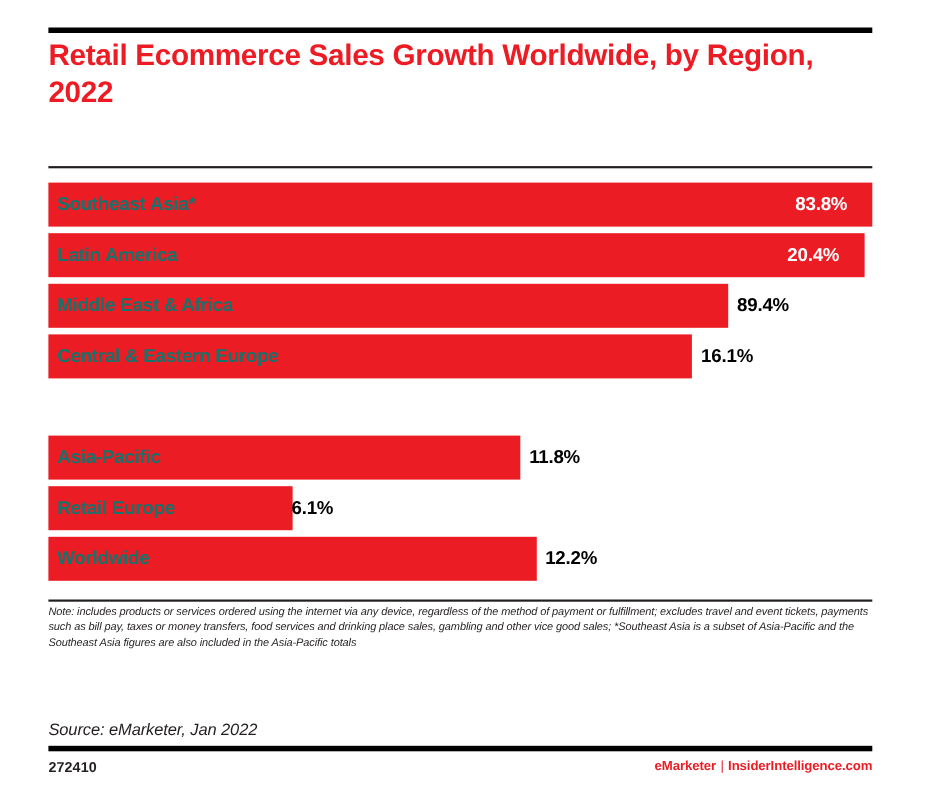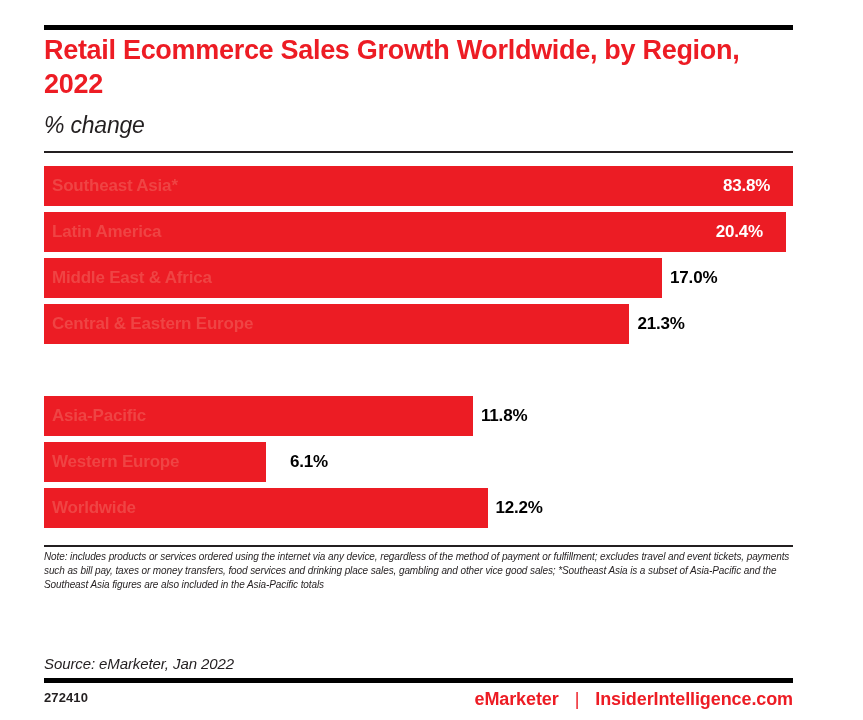--- a/index.html
+++ b/index.html
@@ -105,21 +105,21 @@
     top: 0;
     height: 40px;
     background: #ec1c24;
   }
   .bar-label {
     position: absolute;
     left: 8px;
     top: 0;
     height: 40px;
     line-height: 40px;
-    color: #ef4444;
+    color: #0f766e;
     font-size: 17px;
     font-weight: bold;
     letter-spacing: -0.2px;
     white-space: nowrap;
   }
   .bar-value {
     position: absolute;
     top: 0;
     height: 40px;
     line-height: 40px;
@@ -166,76 +166,75 @@
     font-size: 13px;
     font-weight: bold;
     letter-spacing: 0.1px;
   }
   .footer-brand {
     position: absolute;
     right: 0;
     top: 689px;
     display: flex;
     align-items: center;
-    gap: 16px;
+    gap: 4px;
     color: #ed1c24;
-    font-size: 18px;
+    font-size: 12px;
     font-weight: bold;
     letter-spacing: -0.1px;
     white-space: nowrap;
   }
   .footer-sep {
     color: #ed1c24;
     font-weight: 400;
   }
 </style>
 </head>
 <body>
 
 <div id="page">
   <div class="inner">
 
     <div class="rule-thick-top"></div>
 
     <div class="title">Retail Ecommerce Sales Growth Worldwide, by Region, 2022</div>
 
-    <div class="subtitle">% change</div>
 
     <div class="rule-thin-head"></div>
 
     <div class="chart" id="chart">
         <div class="bar-row" style="top: 0px;">
           <div class="bar" style="width: 749px; background: rgb(236, 28, 36);"></div>
           <div class="bar-label">Southeast Asia*</div>
           <div class="bar-value inside" style="left: 679px;">83.8%</div>
         </div>
         <div class="bar-row" style="top: 46px;">
           <div class="bar" style="width: 741.728px; background: rgb(236, 28, 36);"></div>
           <div class="bar-label">Latin America</div>
           <div class="bar-value inside" style="left: 671.728px;">20.4%</div>
         </div>
         <div class="bar-row" style="top: 92px;">
           <div class="bar" style="width: 618.107px; background: rgb(236, 28, 36);"></div>
           <div class="bar-label">Middle East &amp; Africa</div>
-          <div class="bar-value outside" style="left: 626.107px;">17.0%</div>
+          <div class="bar-value outside" style="left: 626.107px;">89.4%</div>
         </div>
         <div class="bar-row" style="top: 138px; padding-left: 40px;">
           <div class="bar" style="width: 585.383px; background: rgb(236, 28, 36);"></div>
           <div class="bar-label">Central &amp; Eastern Europe</div>
-          <div class="bar-value outside" style="left: 593.383px;">21.3%</div>
+          <div class="bar-value outside" style="left: 593.383px;">16.1%</div>
         </div>
         <div class="bar-row" style="top: 230px;">
           <div class="bar" style="width: 429.039px; background: rgb(236, 28, 36);"></div>
           <div class="bar-label">Asia-Pacific</div>
           <div class="bar-value outside" style="left: 437.039px;">11.8%</div>
         </div>
         <div class="bar-row" style="top: 276px;">
           <div class="bar" style="width: 221.791px; background: rgb(236, 28, 36);"></div>
-          <div class="bar-label">Western Europe</div>
-          <div class="bar-value outside" style="left: 246px;">6.1%</div>
+          <div class="bar-label">Retail Europe</div>
+          <div class="bar-value outside" style="left: 221px;">6.1%</div>
         </div>
         <div class="bar-row" style="top: 322px;">
           <div class="bar" style="width: 443.583px; background: rgb(236, 28, 36);"></div>
           <div class="bar-label">Worldwide</div>
           <div class="bar-value outside" style="left: 451.583px;">12.2%</div>
         </div>
       </div>
 
     <div class="rule-thin-note"></div>
 

